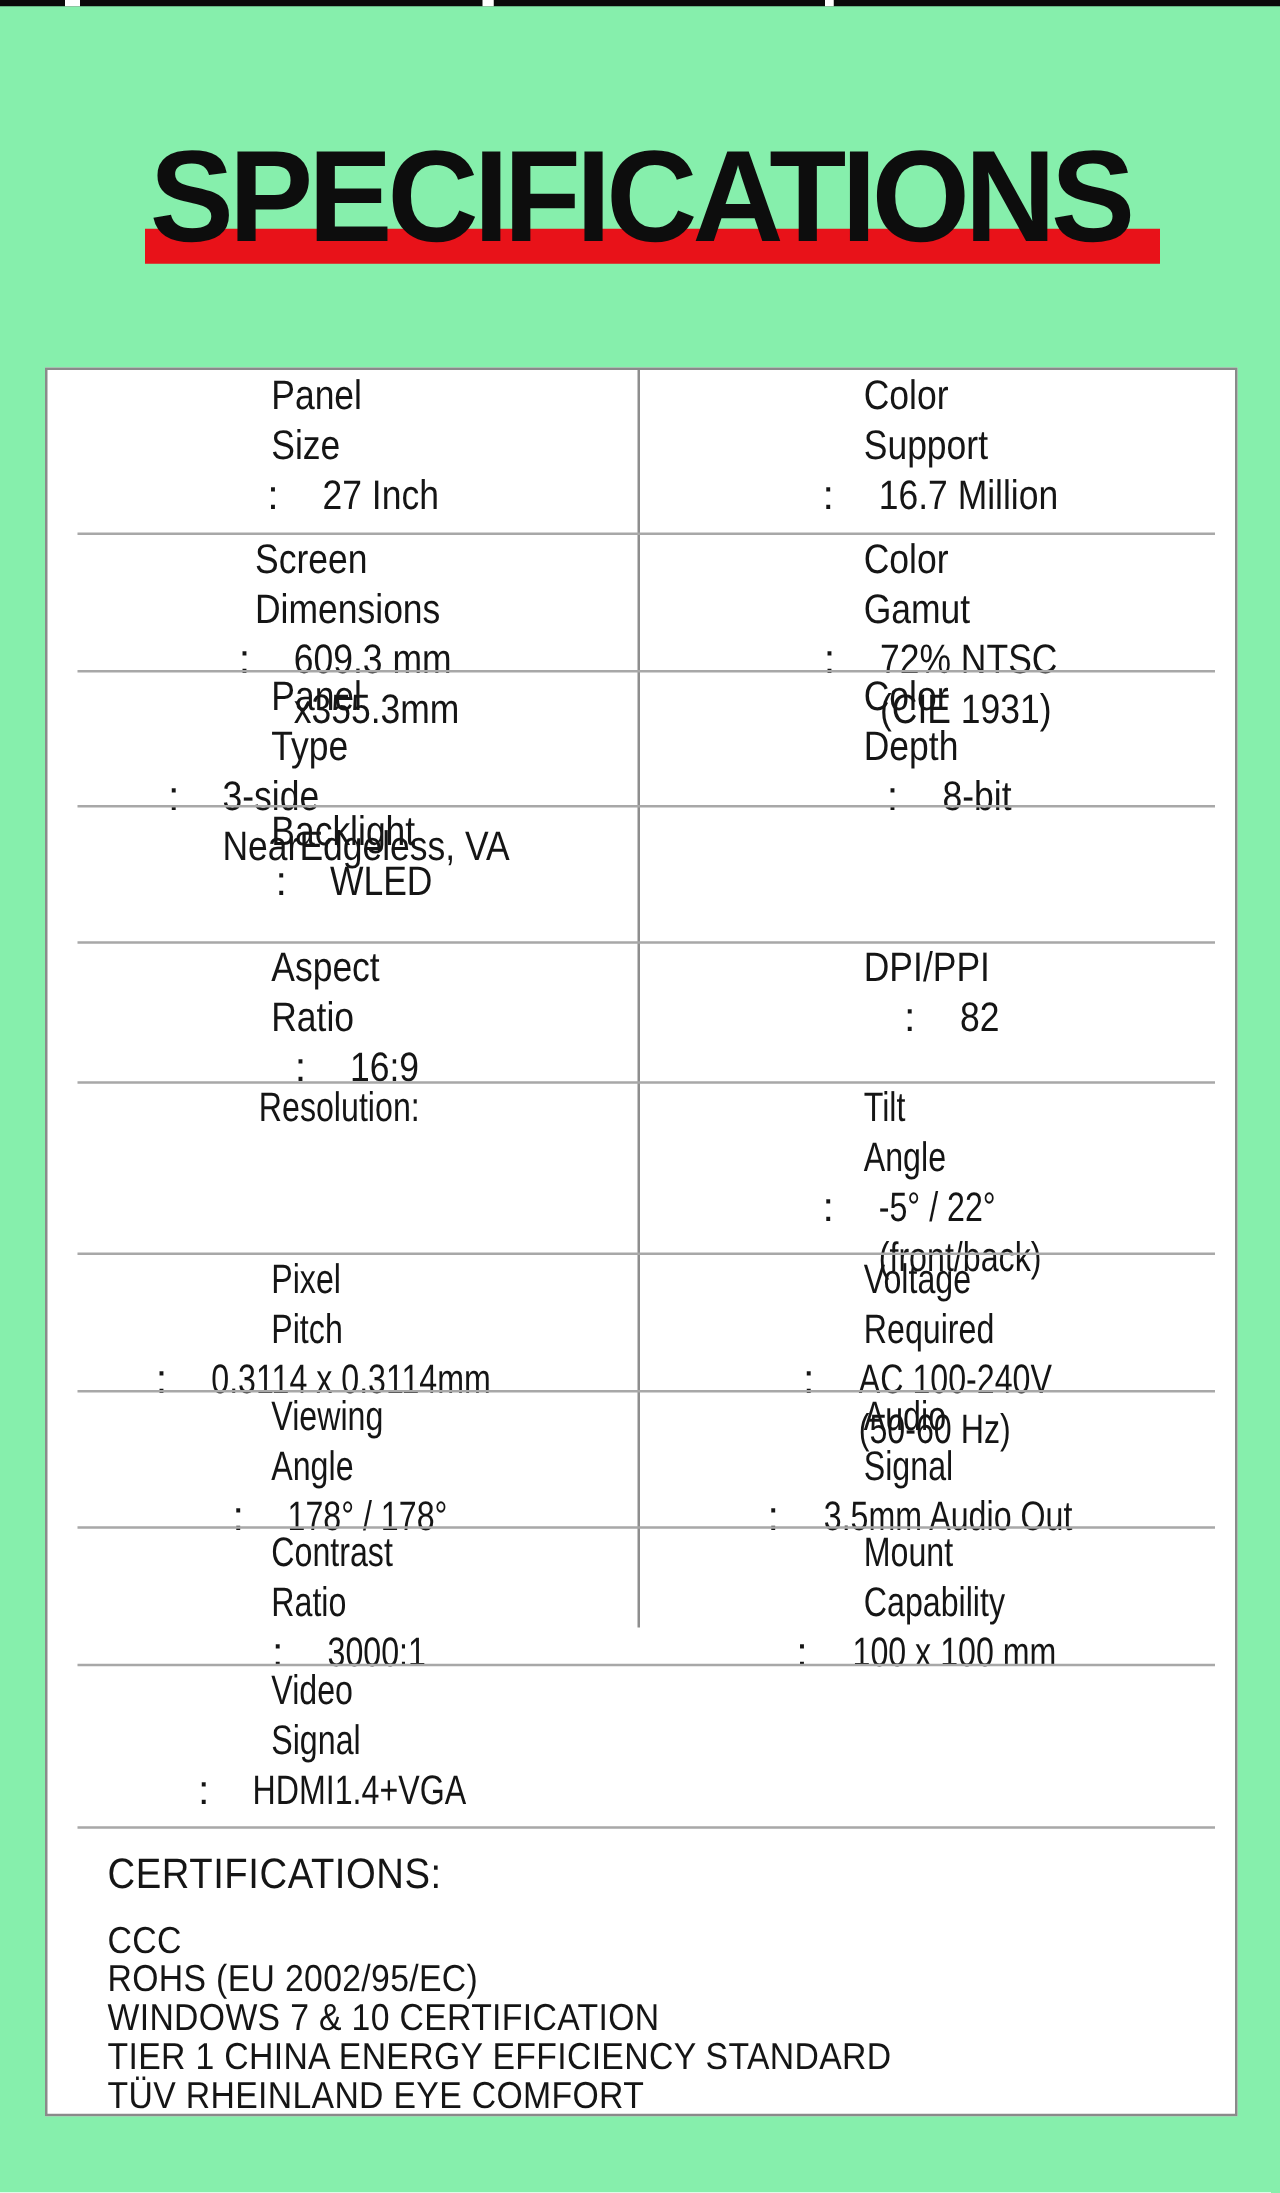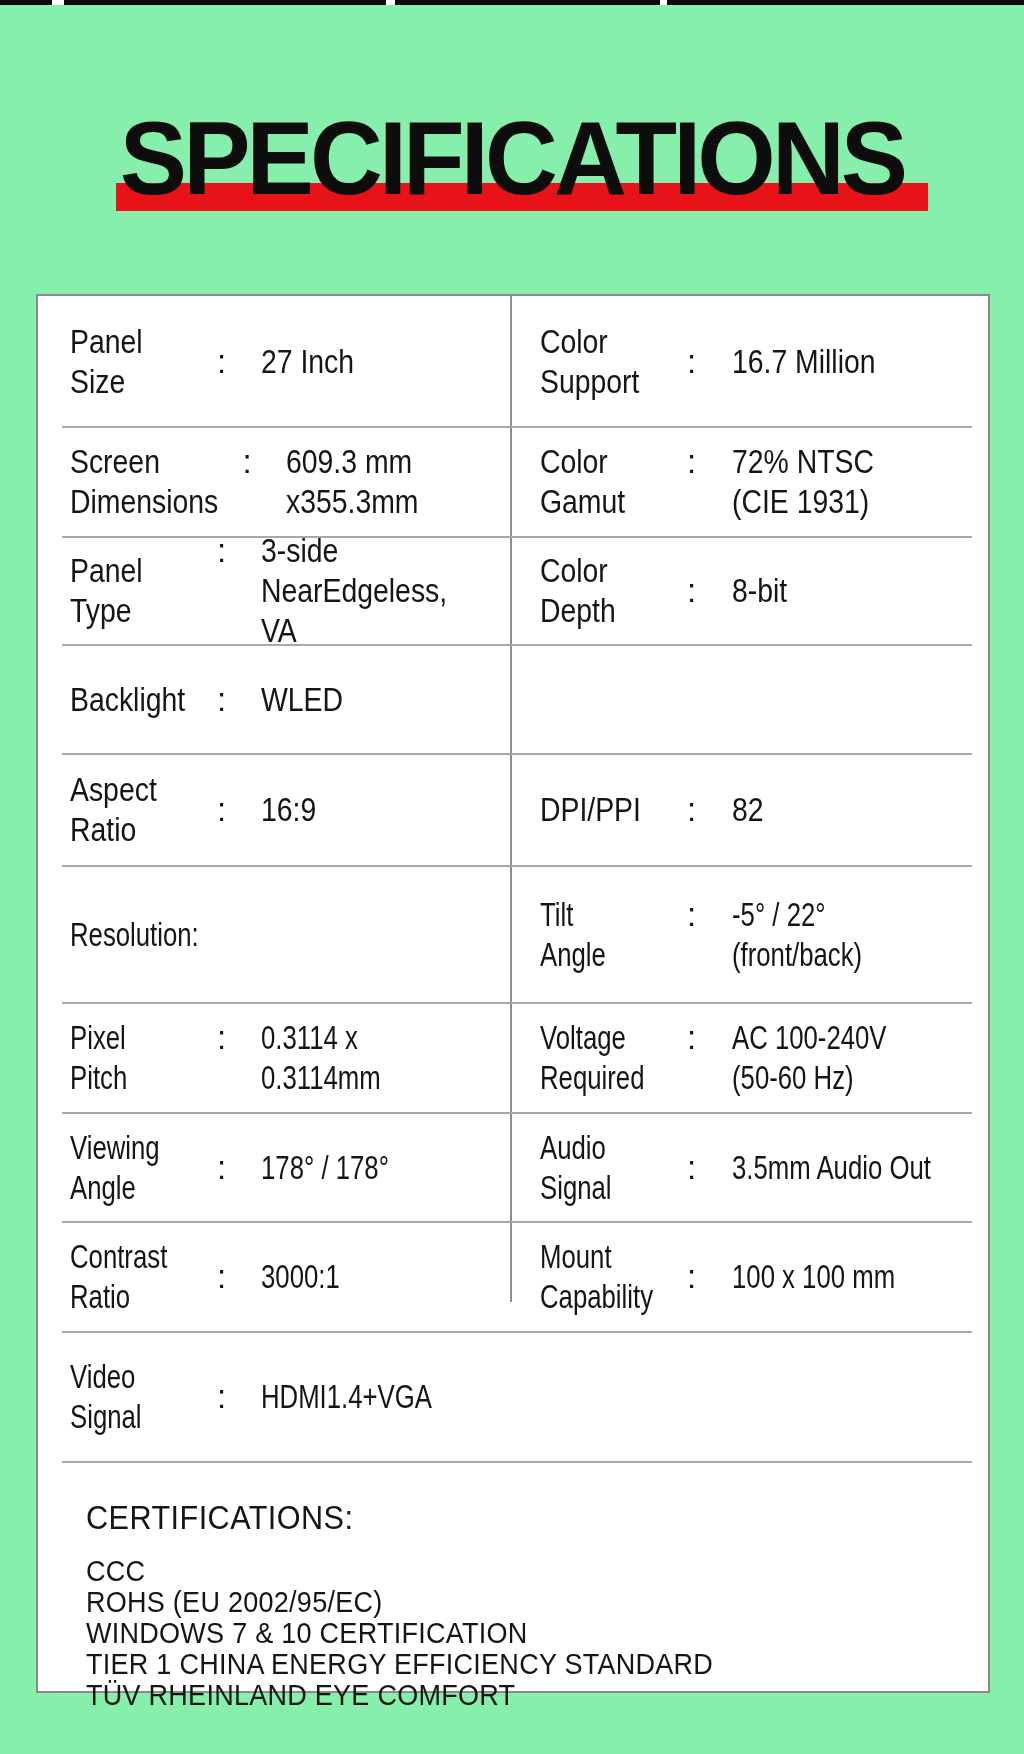--- a/index.html
+++ b/index.html
@@ -25,35 +25,35 @@
   
   .spec-table{
     position:absolute;left:36px;top:294px;width:954px;height:1399px;
     border:2px solid #8a8a8a;box-sizing:border-box;background:#fff;
   }
   .v-divider{position:absolute;left:472px;top:0;width:2px;height:1006px;background:#8e8e8e;}
   .row{position:relative;display:flex;}
   .row::after{
     content:"";position:absolute;left:24px;right:16px;bottom:-1px;height:2px;background:#a8a8a8;
   }
-  .cell{display:flex;align-items:center;box-sizing:border-box;font-size:33px;line-height:40px;}
+  .cell{display:flex;align-items:center;box-sizing:border-box;font-size:33px;line-height:40px;flex-direction:column;}
   .lcell{width:472px;padding-left:32px;}
   .rcell{flex:1;padding-left:30px;}
   .label{min-width:147px;white-space:pre-line;transform:scaleX(0.86);transform-origin:0 50%;}
   .rcell .label{min-width:147px;}
   .cv{display:flex;align-items:baseline;}
   .colon{display:inline-block;min-width:44px;}
   .rcell .colon{min-width:45px;}
   .colon:empty{min-width:14px;}
   .value{white-space:pre-line;transform:scaleX(0.86);transform-origin:0 50%;}
   
   .cond .label,.cond .value{transform:scaleX(0.78);}
 
   
-  .certs{padding:36px 0 0 48px;}
+  .certs{padding:18px 0 0 48px;}
   .certs-heading{
     font-size:34px;font-weight:normal;margin:0 0 18px 0;letter-spacing:0.5px;
     transform:scaleX(0.9);transform-origin:0 0;white-space:nowrap;
   }
   .cert-item{
     font-size:30px;line-height:31px;letter-spacing:0.3px;
     transform:scaleX(0.9);transform-origin:0 0;white-space:nowrap;
   }
 </style>
 </head>

